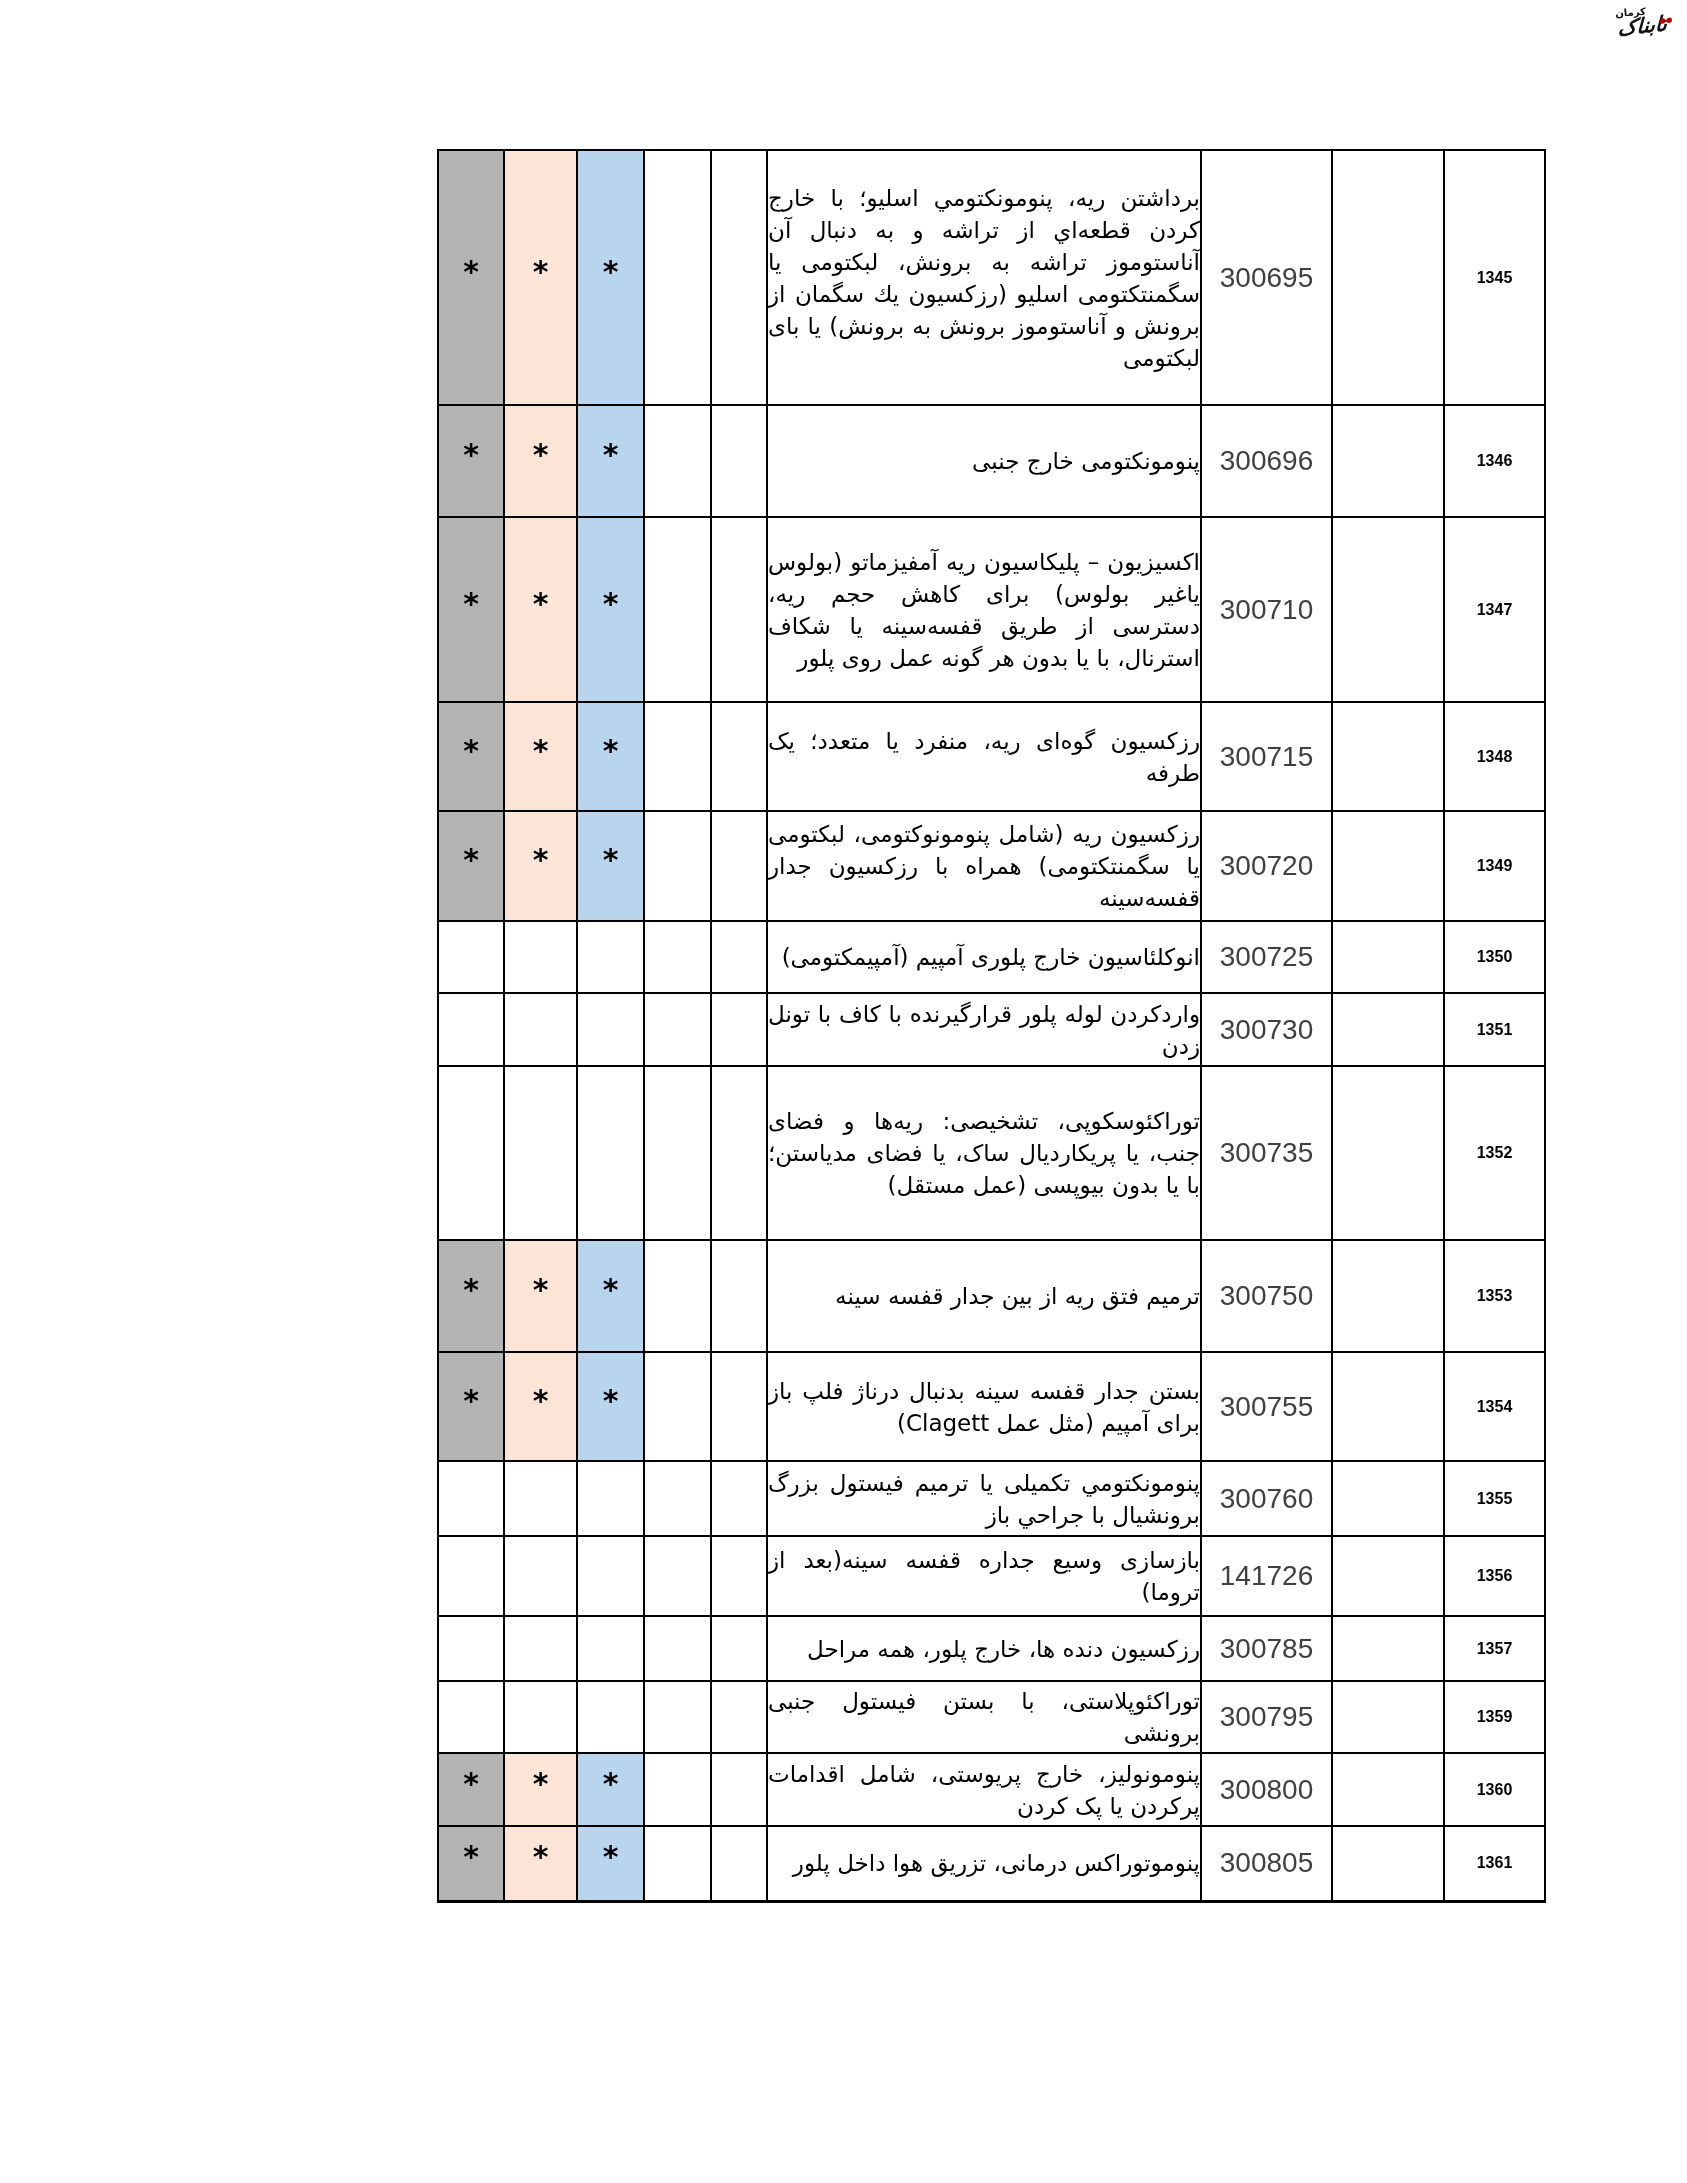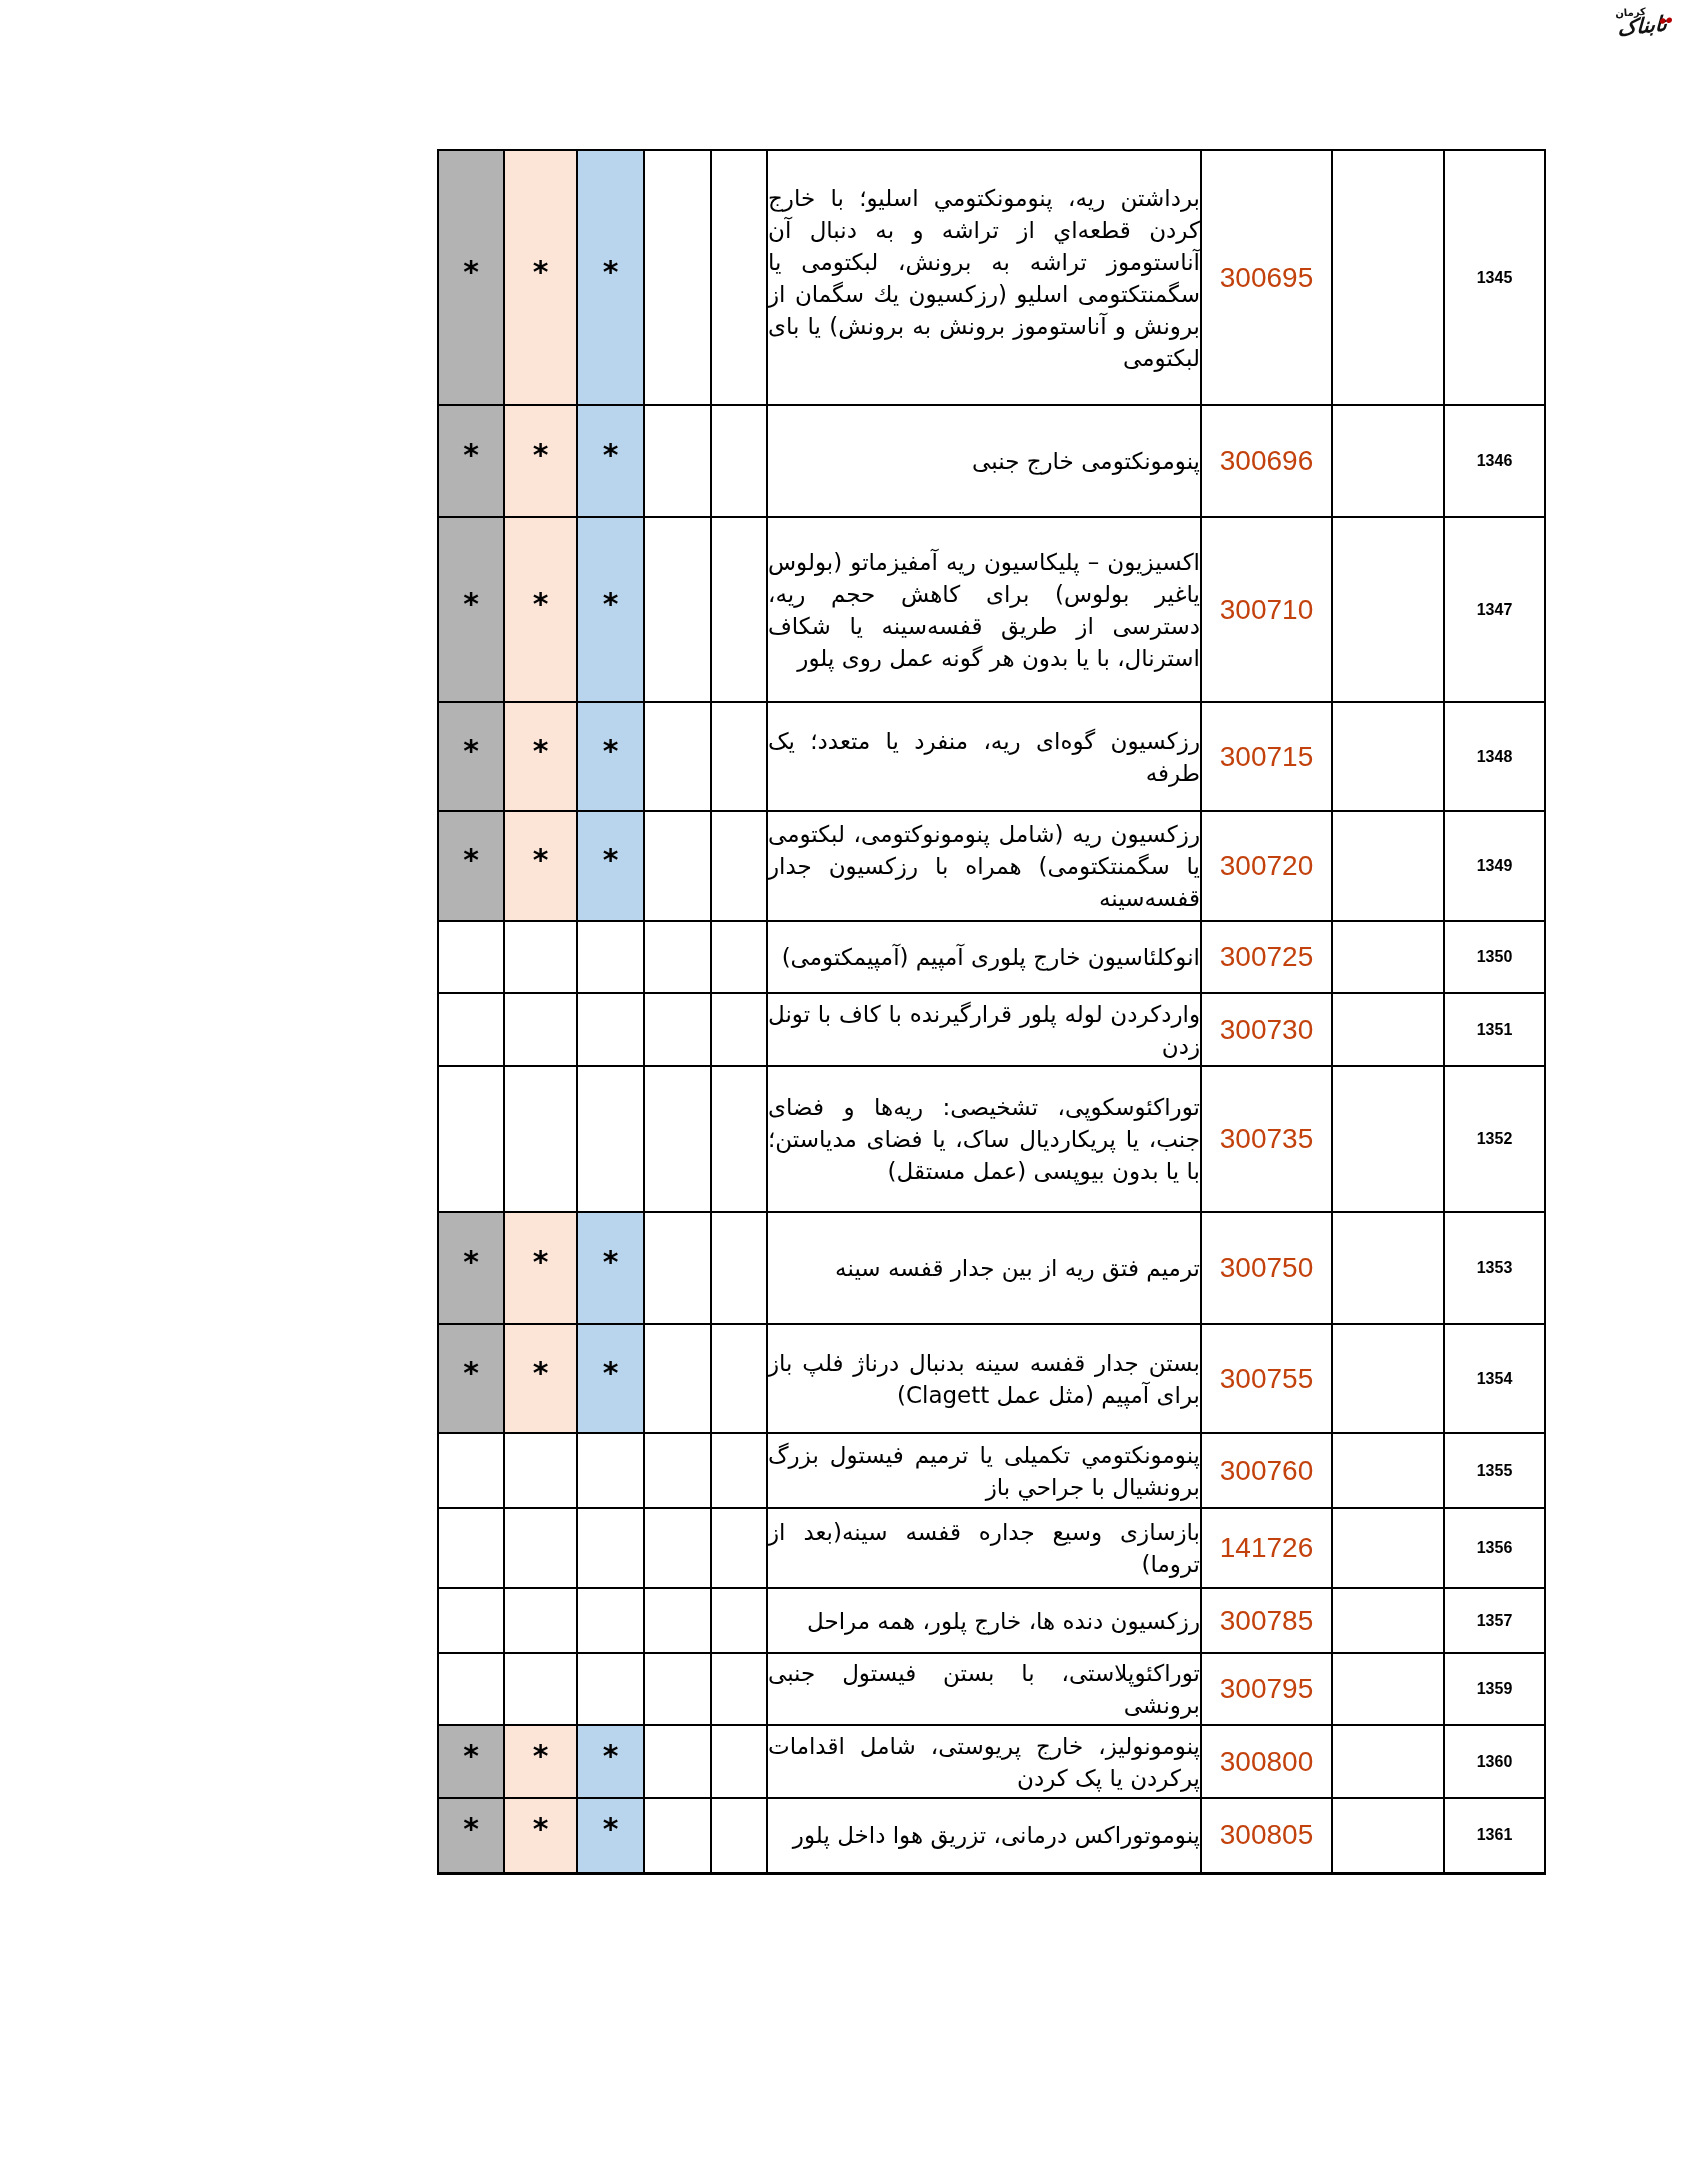--- a/index.html
+++ b/index.html
@@ -41,21 +41,21 @@
   td.desc{
     direction:rtl;
     text-align:justify;
     text-align-last:right;
     font-size:23px;line-height:32px;
     padding:2.6px 5.3px;
     font-family:"DejaVu Sans",sans-serif;
     color:#000;
   }
   td.code{
-    text-align:center;font-size:28px;font-weight:400;color:#c2410c;
+    text-align:center;font-size:28px;font-weight:400;color:#404040;
     font-family:"Liberation Sans",sans-serif;
   }
   td.rownum{
     text-align:center;font-size:16px;font-weight:700;color:#000;
     font-family:"Liberation Sans",sans-serif;
   }
 </style>
 </head>
 <body>
 
@@ -147,21 +147,21 @@
         <td class="star-col"></td>
         <td class="star-col"></td>
         <td class="star-col"></td>
         <td></td>
         <td></td>
         <td class="desc">واردکردن لوله پلور قرارگیرنده با کاف با تونل زدن</td>
         <td class="code">300730</td>
         <td></td>
         <td class="rownum">1351</td>
       </tr>
-      <tr style="height: 146px;">
+      <tr style="height: 174px;">
         <td class="star-col"></td>
         <td class="star-col"></td>
         <td class="star-col"></td>
         <td></td>
         <td></td>
         <td class="desc">توراکئوسکوپی، تشخیصی: ریه‌ها و فضای جنب، یا پریکاردیال ساک، یا فضای مدیاستن؛ با یا بدون بیوپسی (عمل مستقل)</td>
         <td class="code">300735</td>
         <td></td>
         <td class="rownum">1352</td>
       </tr>

